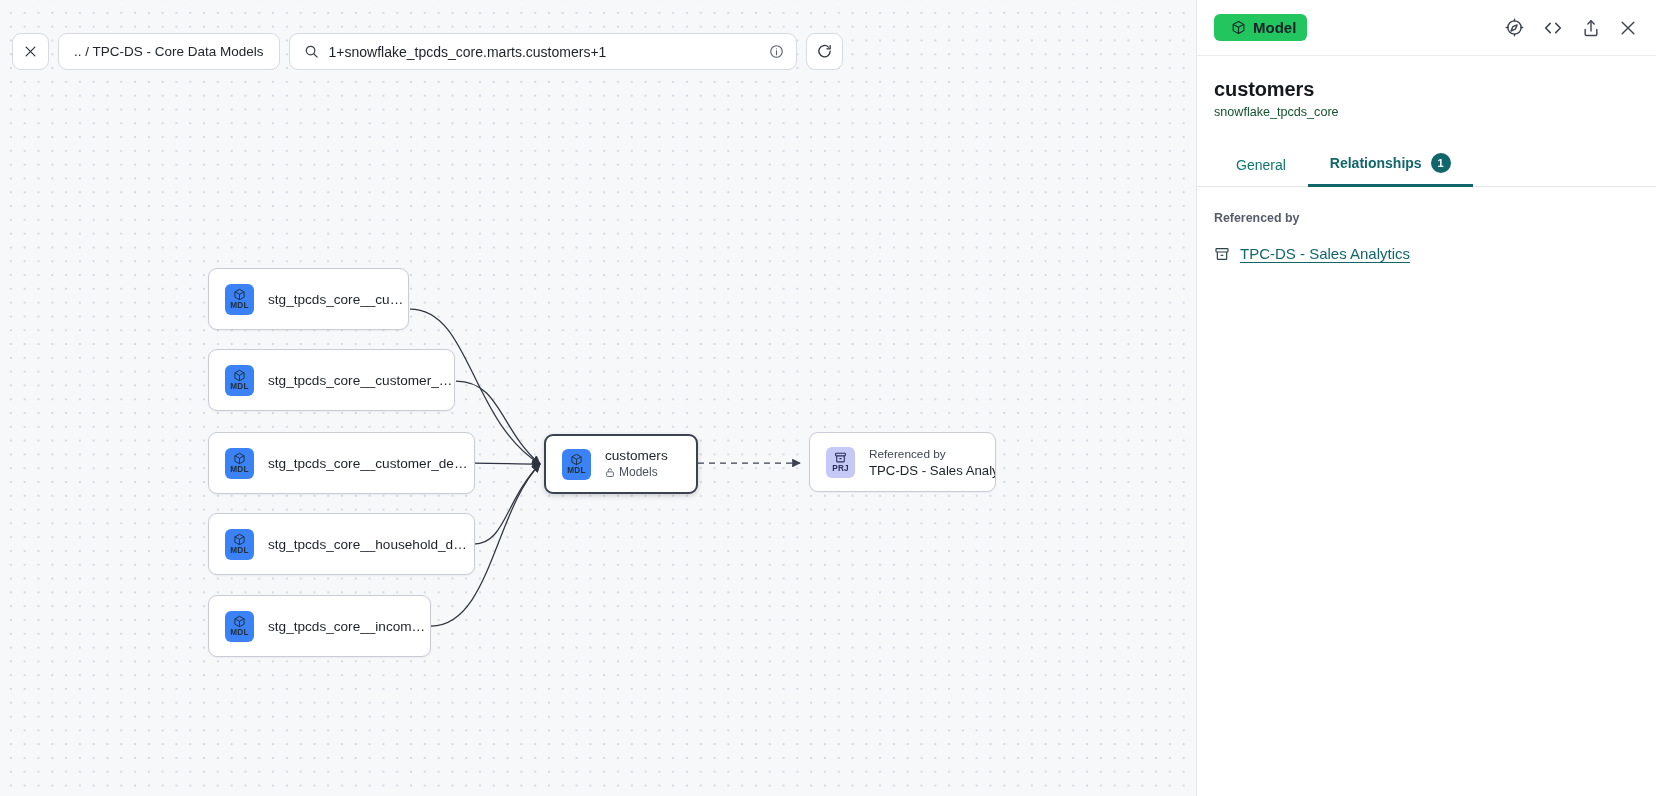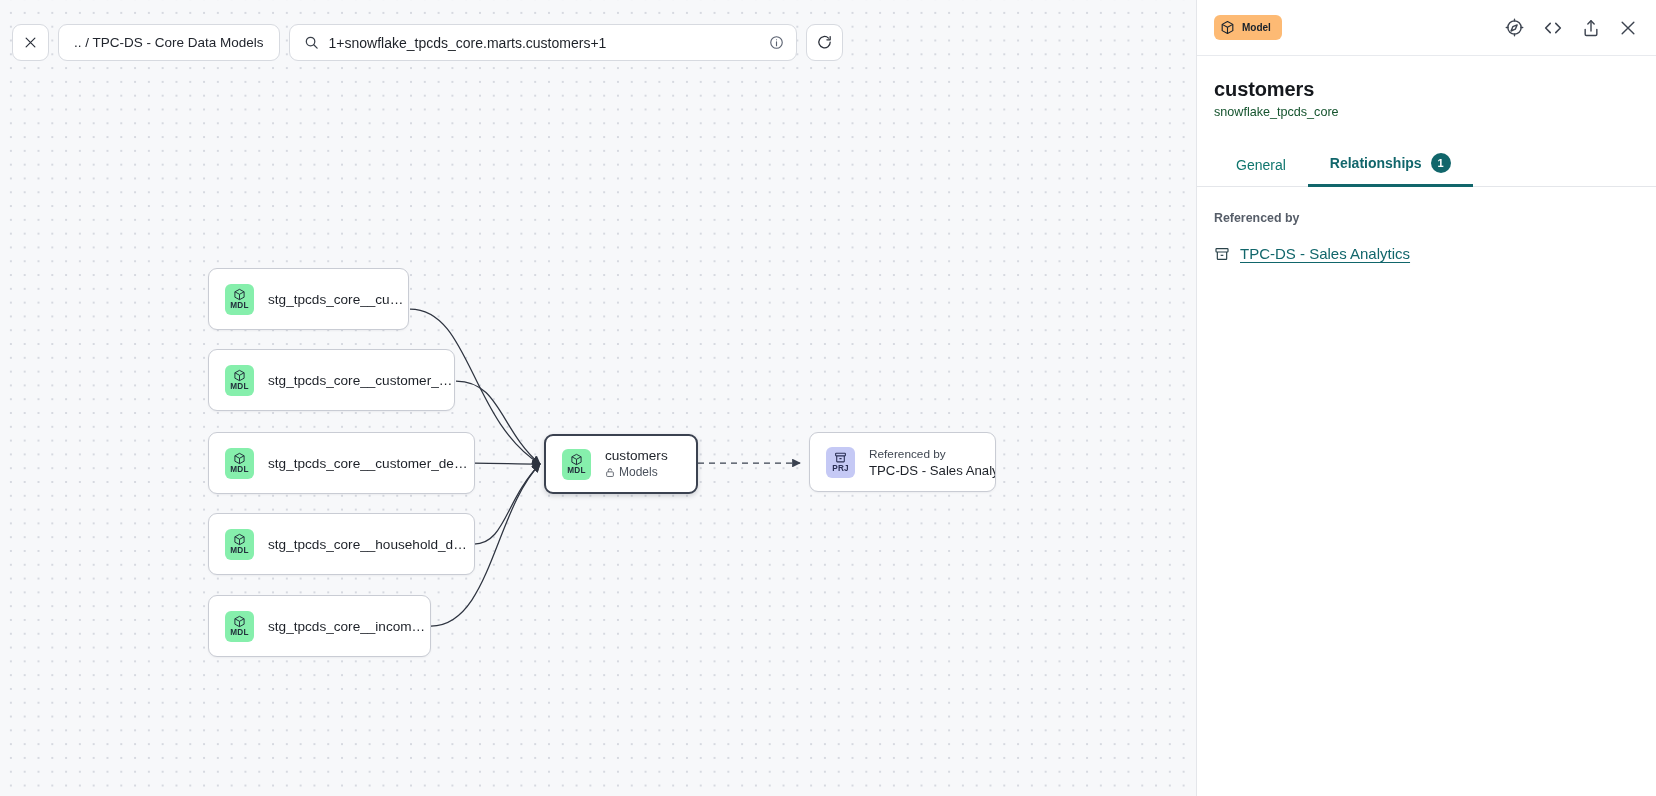--- a/index.html
+++ b/index.html
@@ -18,21 +18,21 @@
     background-color: #f7f8fa;
     background-image: radial-gradient(#d6d9e0 1.1px, transparent 1.2px);
     background-size: 13.8px 13.8px;
     background-position: 4px 6px;
     overflow: hidden;
     flex: 0 0 1196px;
   }
 
   
   #toolbar {
-    position: absolute; top: 24px; left: 12px;
+    position: absolute; top: 33px; left: 12px;
     display: flex; align-items: center; gap: 9px;
     z-index: 30;
     border-radius: 16px;
   }
   .tb-btn {
     height: 37px; width: 37px;
     background: #fff; border: 1px solid #d7dae0; border-radius: 9px;
     display: flex; align-items: center; justify-content: center;
     cursor: pointer;
   }
@@ -77,21 +77,21 @@
     box-shadow: 0 2px 5px rgba(20,25,40,0.18);
   }
   .badge {
     flex: 0 0 auto;
     width: 29px; height: 31px;
     border-radius: 6px;
     display: flex; flex-direction: column;
     align-items: center; justify-content: center;
     gap: 0px;
   }
-  .badge.mdl { background: #86efac; }
+  .badge.mdl { background: #3b82f6; }
   .badge.prj { background: #c5c9f5; }
   .badge .bicon { height: 14px; display:flex; align-items:flex-end;}
   .badge .btxt {
     font-size: 8.2px; font-weight: 700; letter-spacing: 0.2px;
     color: #22303c; line-height: 10px;
   }
   .badge.prj .btxt { color: #2a2f55; }
 
   .nlabel {
     margin-left: 14px;
@@ -116,23 +116,23 @@
     position: relative;
   }
   #panel-top {
     height: 56px;
     display: flex; align-items: center;
     padding: 0 18px 0 17px;
     border-bottom: 1px solid #e8eaee;
   }
   .model-chip {
     display: inline-flex; align-items: center; gap: 7px;
-    background: #fdba74; color: #17212c;
-    border-radius: 6px; padding: 5px 11px 5px 6px;
-    font-size: 10px; font-weight: 600;
+    background: #22c55e; color: #17212c;
+    border-radius: 6px; padding: 5px 11px 5px 17px;
+    font-size: 15px; font-weight: 600;
     cursor: pointer;
   }
   #panel-icons { margin-left: auto; display: flex; align-items: center; gap: 17px; }
   .picon { cursor: pointer; display:flex; }
 
   #panel-title { padding: 22px 18px 0 17px; }
   #panel-title h1 { font-size: 20px; font-weight: 700; color: #15181d; letter-spacing: -0.1px;}
   #panel-title .sub { margin-top: 4px; font-size: 12.6px; color: #14532d; }
 
   #tabs {

